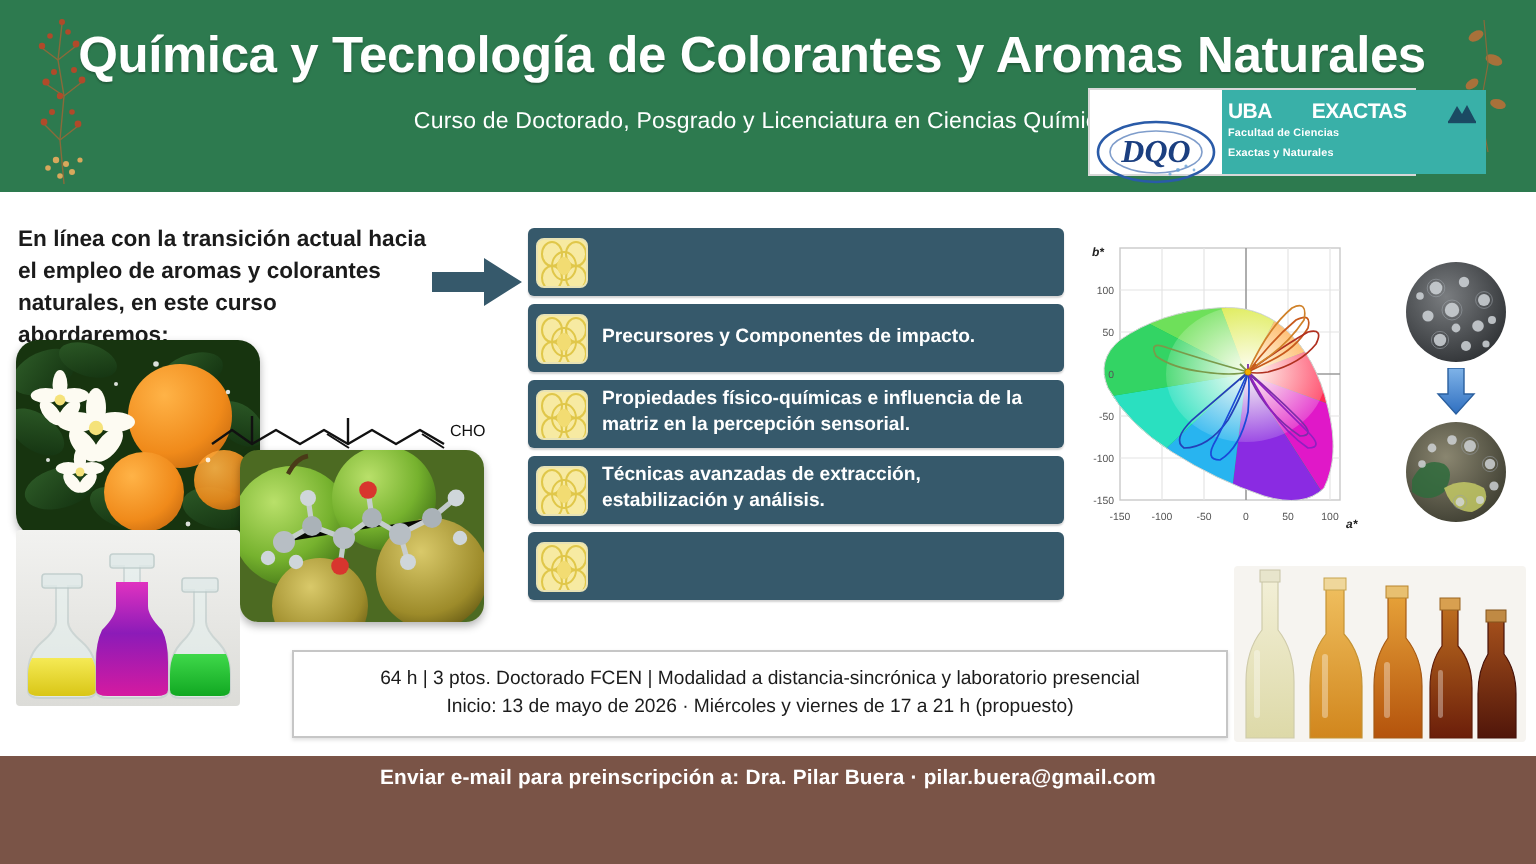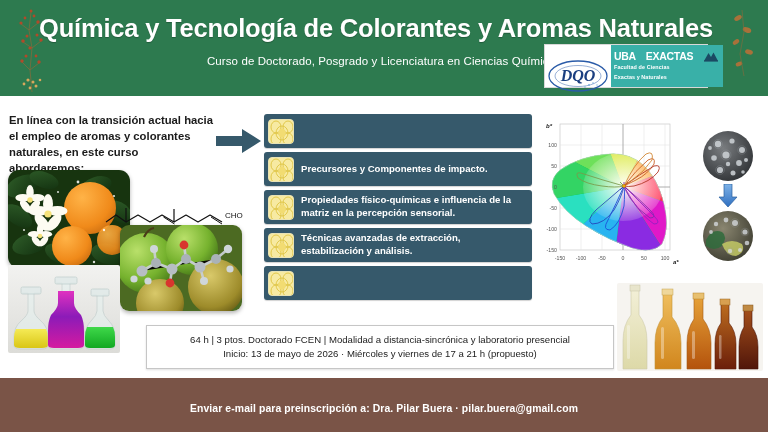--- a/index.html
+++ b/index.html
@@ -53,21 +53,21 @@
     display: flex; align-items: center; justify-content: center;
     position: relative;
     margin-top: 20px;
   }
   .logo-uba {
     flex: 1; background: #39b0a8;
     display: flex; flex-direction: column; justify-content: center;
     padding: 2px 4px 2px 3px;
   }
   .uba-top {
-    display: flex; align-items: center; gap: 10px;
+    display: flex; align-items: center; gap: 20px;
     color: #ffffff; font-size: 10.5px; font-weight: bold; line-height: 1;
   }
   .uba-top .bold-uba { font-weight: bold; letter-spacing: -0.3px; }
   .uba-top .exactas  { font-weight: bold; letter-spacing: -0.3px; }
   .uba-mark { margin-left: auto; }
   .uba-sub {
     color: #ffffff; font-size: 5.4px; font-weight: bold;
     line-height: 1.35; margin-top: 2px; letter-spacing: .1px;
   }
 
@@ -154,21 +154,21 @@
     align-items: center; justify-content: center;
     padding: 2px 22px;
   }
   .infoline { font-size: 9.6px; color: #1c1c1c; line-height: 1.5; white-space: nowrap; }
 
   
   .footer {
     position: absolute; left: 0; top: 378px; width: 768px; height: 54px;
     background: #7a5447;
     display: flex; align-items: flex-start; justify-content: center;
-    padding-top: 25px;
+    padding-top: 6px;
   }
   .footer-text {
     color: #ffffff; font-size: 10.4px; font-weight: bold;
     letter-spacing: .1px; white-space: nowrap;
   }
   .footer-rule {
     position: absolute; left: 0; top: 378px; width: 768px; height: 2px;
     background: #5e3f34;
   }
 </style>

